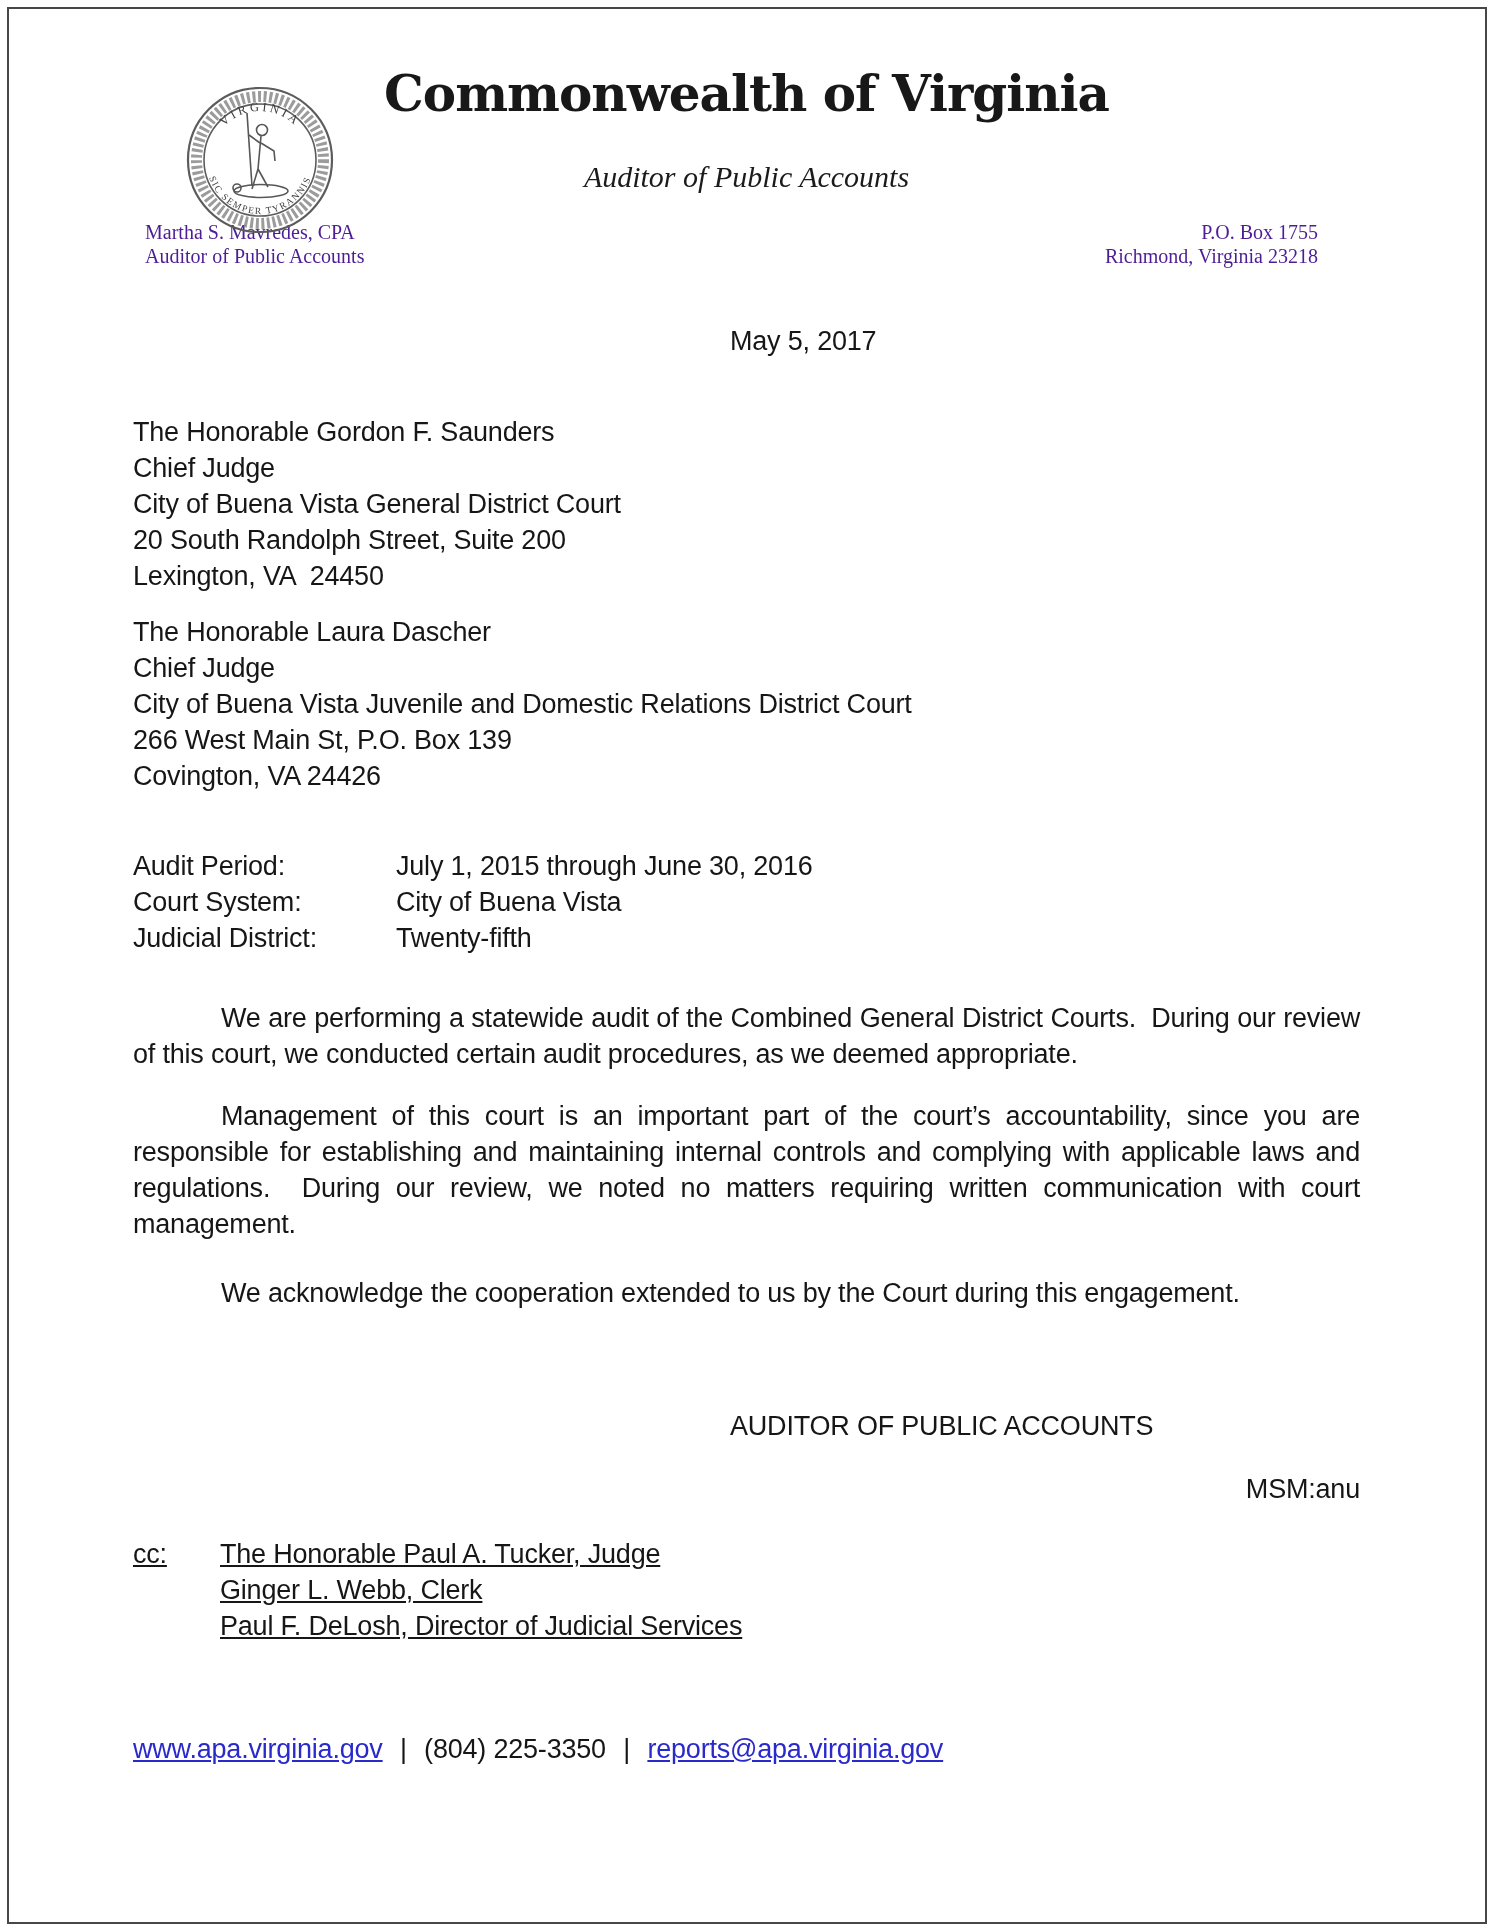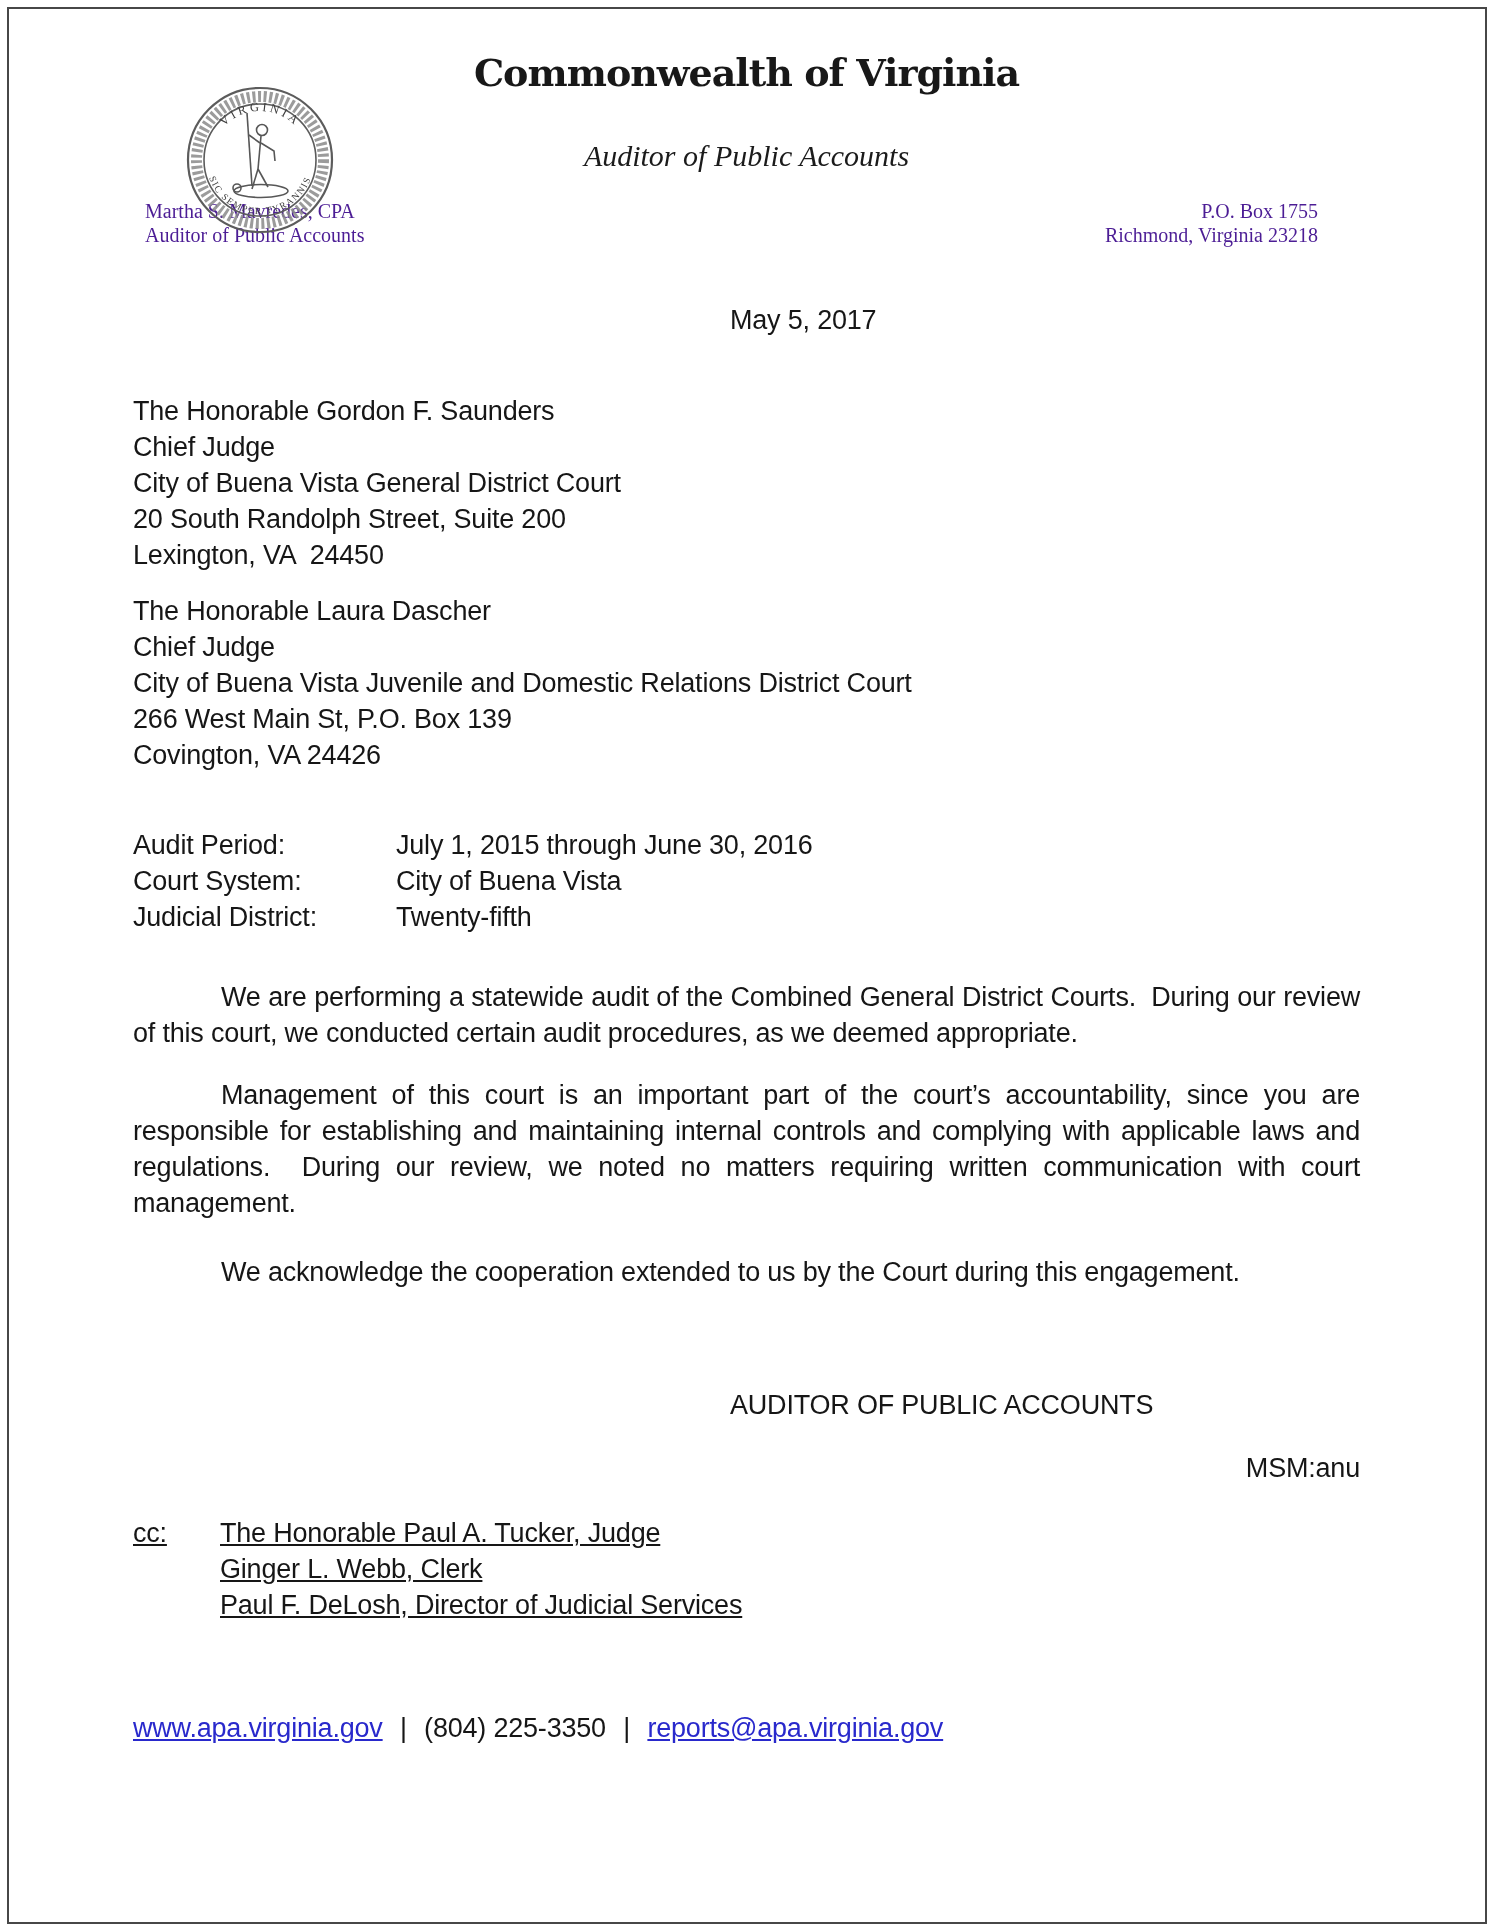--- a/index.html
+++ b/index.html
@@ -17,25 +17,25 @@
     position:absolute; inset:7px;
     border:2px solid #474747;
     pointer-events:none;
   }
   
   .seal {
     position:absolute; left:185px; top:85px;
     width:150px; height:150px;
   }
   .lh-title {
-    margin-top:44px;
+    margin-top:65px;
     text-align:center;
     font-family:"DejaVu Serif", serif;
     font-weight:700;
-    font-size:38px;
+    font-size:50px;
     line-height:58px;
     color:#181818;
     letter-spacing:-1px;
   }
   .lh-subtitle {
     margin-top:36px;
     text-align:center;
     font-family:"Liberation Serif", serif;
     font-style:italic;
     font-size:30px;

